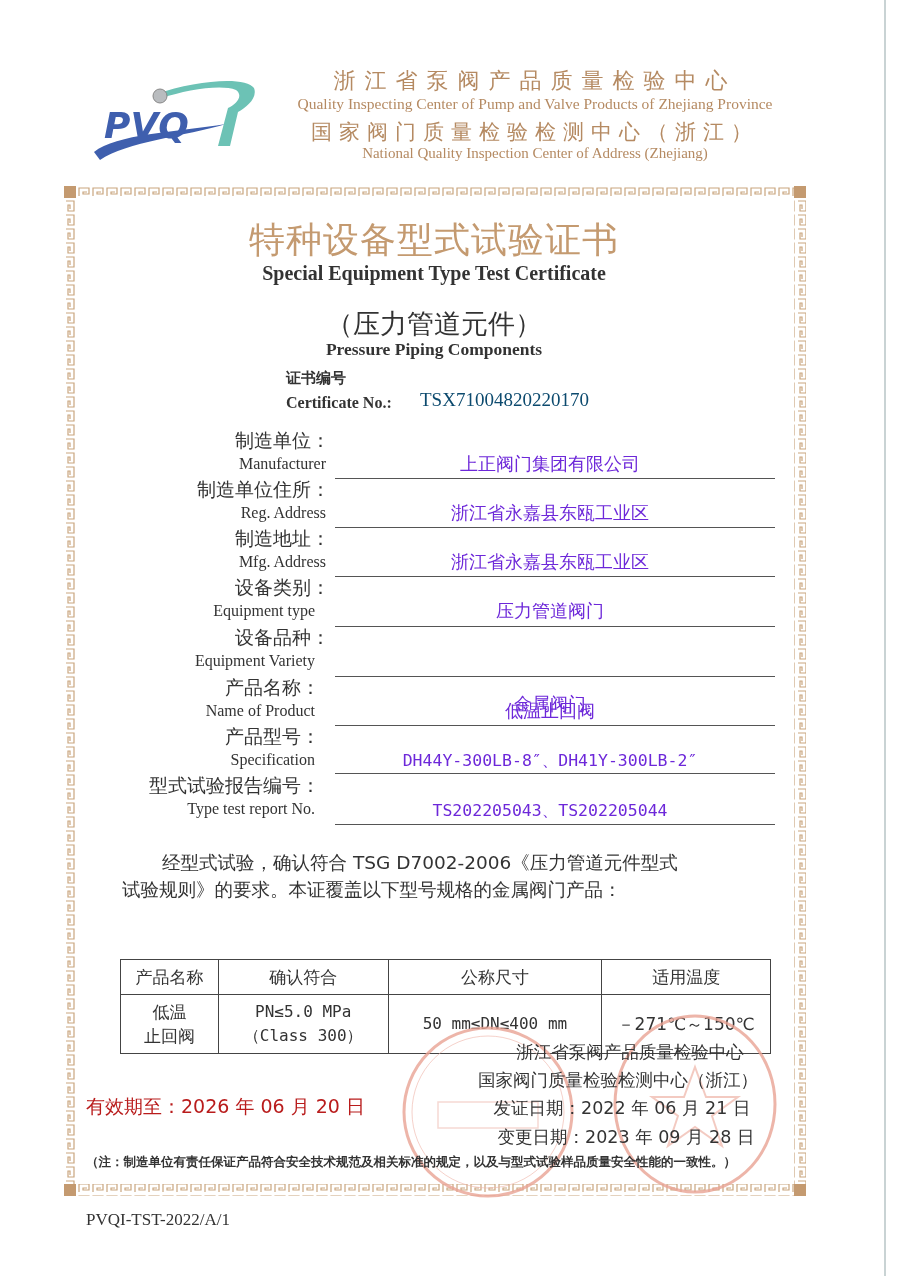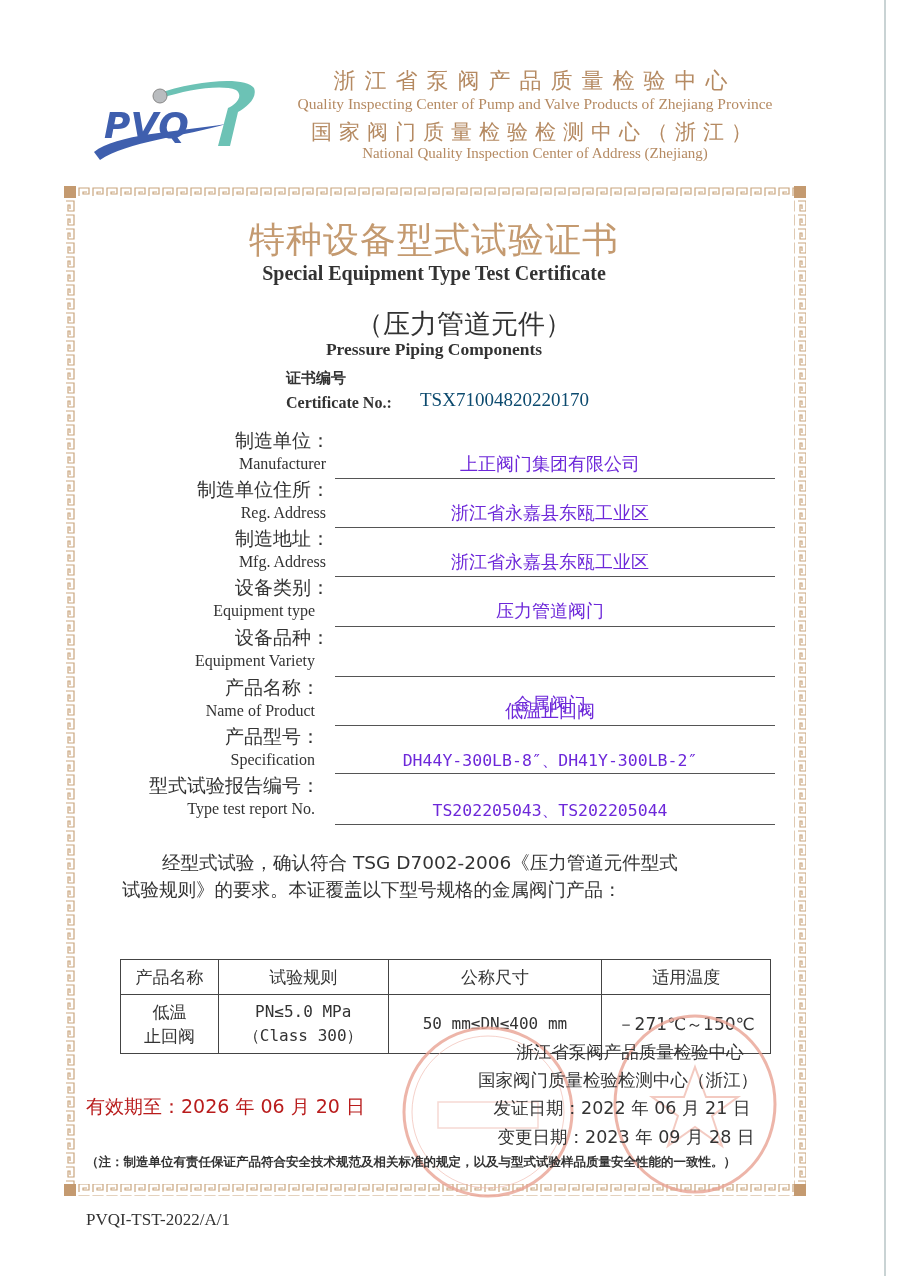--- a/index.html
+++ b/index.html
@@ -17,21 +17,21 @@
   .hdr-en1 { top:95px; font-size:15.5px; font-family:"Liberation Serif", serif; }
   .hdr-cn2 { top:118px; font-size:21px; letter-spacing:7px; font-family:"DejaVu Sans", sans-serif; }
   .hdr-en2 { top:145px; font-size:15px; font-family:"Liberation Serif", serif; }
 
   
   .frame { left:64px; top:186px; width:742px; height:1010px; }
   .frame svg { display:block; }
 
   .title-cn { left:0; width:902px; top:216px; text-align:center; font-size:36px; color:#c49a70; font-family:"DejaVu Sans", sans-serif; letter-spacing:1px; }
   .title-en { left:0; width:868px; top:262px; text-align:center; font-size:20px; color:#333; font-weight:bold; }
-  .sub-cn { left:0; width:868px; top:306px; text-align:center; font-size:27px; color:#333; font-family:"DejaVu Sans", sans-serif;padding-left:30px; }
+  .sub-cn { left:0; width:868px; top:306px; text-align:center; font-size:27px; color:#333; font-family:"DejaVu Sans", sans-serif; }
   .sub-en { left:0; width:868px; top:339px; text-align:center; font-size:17.5px; color:#333; font-weight:bold; }
 
   .certno-cn { left:286px; top:369px; font-size:15px; font-weight:bold; font-family:"DejaVu Sans", sans-serif; color:#333; }
   .certno-en { left:286px; top:394px; font-size:16px; font-weight:bold; color:#333; }
   .certno-val { left:420px; top:389px; font-size:19px; color:#0c4a6e; font-family:"Liberation Serif", serif; }
 
   .field-cn { width:190px; right:auto; text-align:right; font-size:19px; font-family:"DejaVu Sans", sans-serif; color:#333; }
   .field-en { width:195px; text-align:right; font-size:16px; color:#333; }
   .field-val { left:330px; width:440px; text-align:center; font-size:18px; font-family:"DejaVu Sans", sans-serif; color:#6d28d9; }
   .field-val.mono { font-family:"DejaVu Sans Mono", monospace; font-size:16.5px; }
@@ -157,21 +157,21 @@
 <table class="spec">
   <colgroup>
     <col style="width:98px">
       <col style="width:170px">
       <col style="width:214px">
       <col style="width:169px">
   </colgroup>
   <tbody>
       <tr>
     <th>产品名称</th>
-    <th>试验规则</th>
+    <th>确认符合</th>
     <th>公称尺寸</th>
     <th>适用温度</th>
   </tr>
   <tr>
     <td>
       <div>低温</div>
       <div>止回阀</div>
     </td>
     <td class="mono">
       <div>PN≤5.0 MPa</div>

